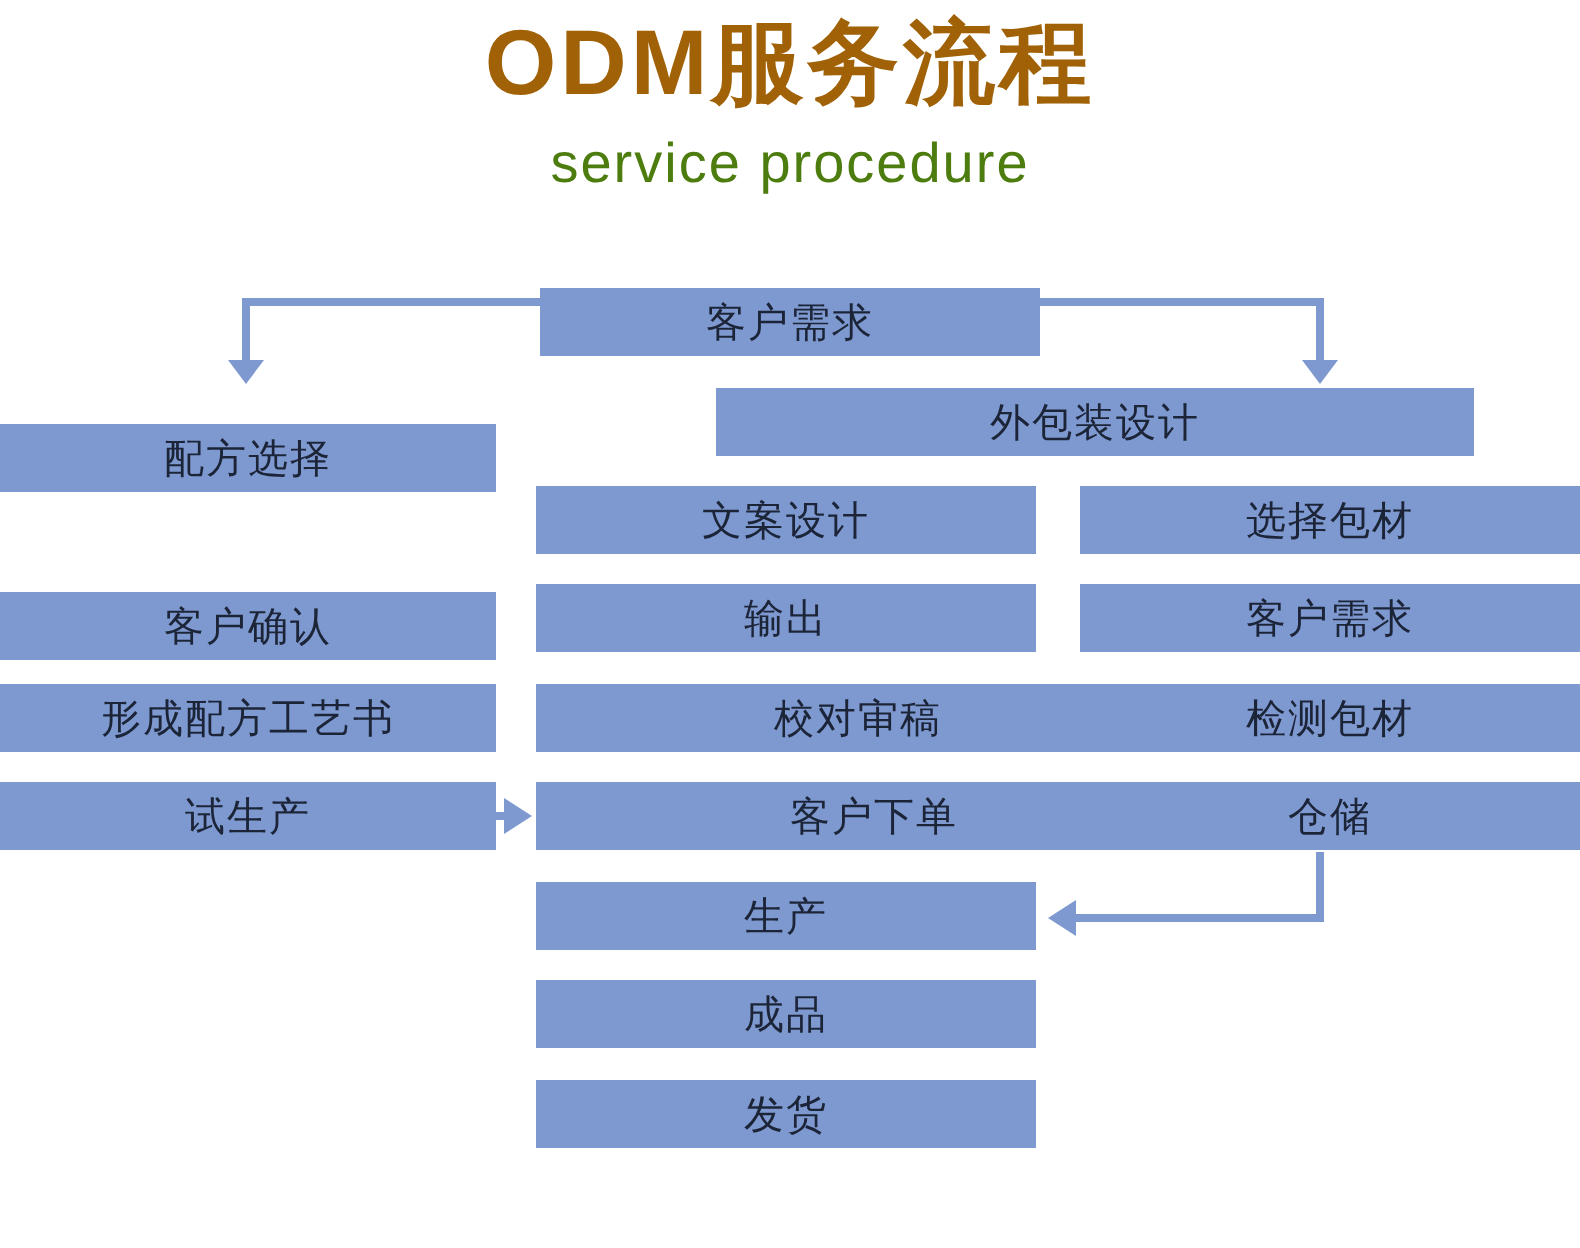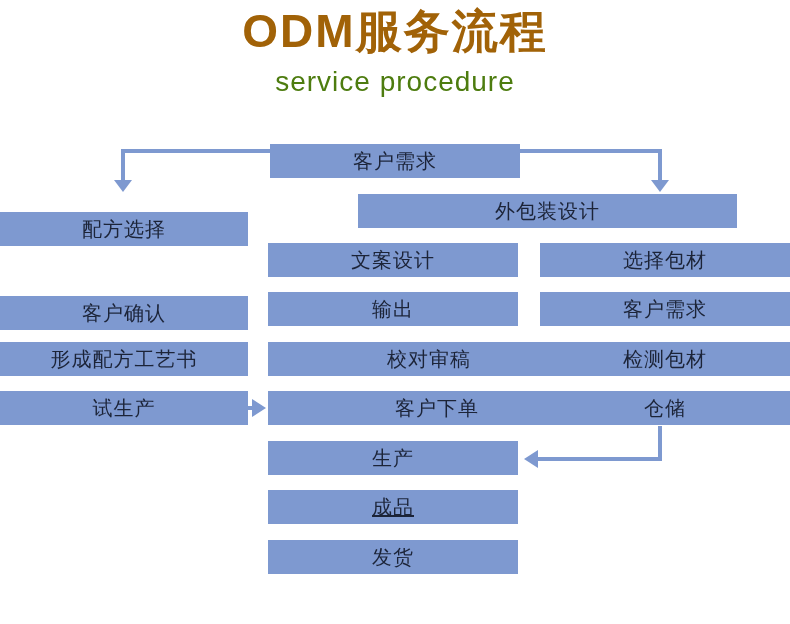--- a/index.html
+++ b/index.html
@@ -36,21 +36,21 @@
   
   .n-top{left:270px;top:144px;width:250px;}
   
   .n-pkg{left:329px;top:194px;width:379px;margin-left:29px;}
   
   .n-l{left:0;width:248px;}
   .n-l1{top:193px;margin-top:19px;} .n-l2{top:243px;} .n-l3{top:296px;} .n-l4{top:342px;} .n-l5{top:391px;}
   
   .n-m{left:268px;width:250px;}
   .n-m1{top:243px;} .n-m2{top:292px;} .n-m3{top:342px;padding-left:36px;} .n-m4{top:391px;padding-left:44px;}
-  .n-m5{top:441px;} .n-m6{top:490px;text-decoration:underline;} .n-m7{top:540px;}
+  .n-m5{top:441px;} .n-m6{top:490px;} .n-m7{top:540px;}
   
   .n-r{left:540px;width:250px;}
   .n-r1{top:243px;} .n-r2{top:292px;} .n-r3{top:342px;} .n-r4{top:391px;font-family:Liberation Mono, monospace;}
 </style>
 </head>
 <body>
 
 <div class="page">
 
   <h1 class="title">ODM服务流程</h1>

